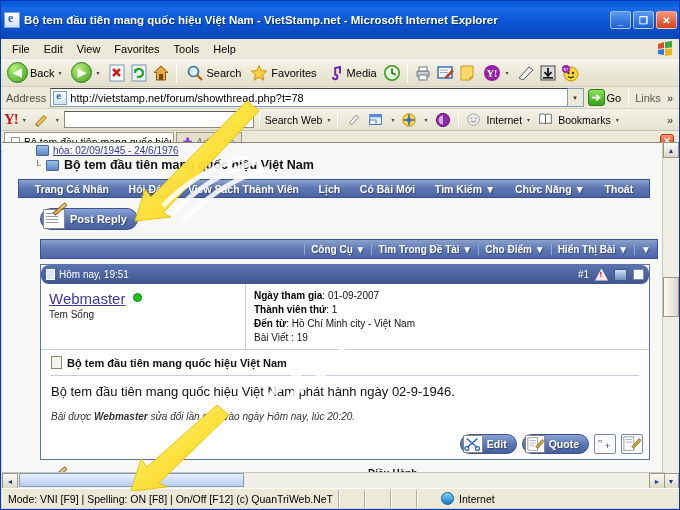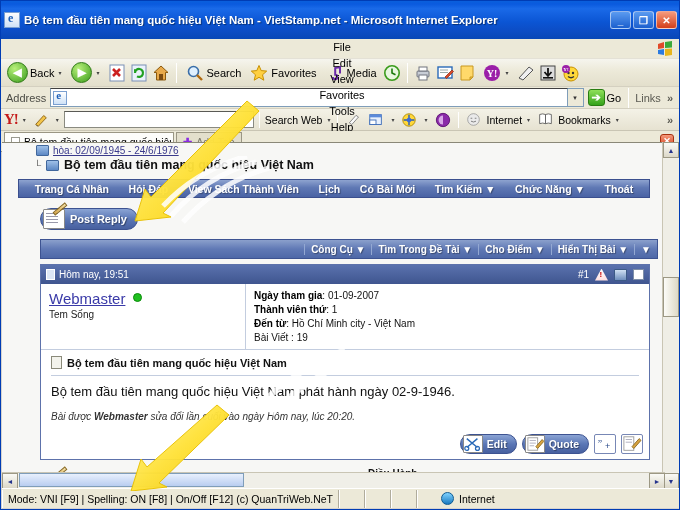--- a/index.html
+++ b/index.html
@@ -55,21 +55,20 @@
   }
   .wb.close { background: linear-gradient(180deg,#f59a7c,#d33f1a); }
 
   
   .menubar {
     height: 20px; background: #ece9d8;
     display: flex; align-items: center;
     padding-left: 4px;
     border-bottom: 1px solid #e4e1d6;
     position: relative;
-    flex-direction: column;
   }
   .menubar .mi {
     padding: 2px 7px; font-size: 11px; color: #000;
   }
   .menu-flag {
     position: absolute; right: 6px; top: 2px;
     width: 16px; height: 15px;
   }
 
   
@@ -245,21 +244,21 @@
   }
 
   
   .postbox {
     margin: 5px 0 0 30px; width: 610px;
     border:1px solid #5d72ab; background:#fff;
   }
   .post-head {
     height: 19px; background: linear-gradient(180deg,#5a72ae,#3f558f);
     display:flex; align-items:center; padding: 0 5px;
-    color:#fff; font-size:10px;
+    color:#fff; font-size:10px;border-radius:8px;
   }
   .ph-pageico { width:9px;height:11px;background:#dce6f5;border:1px solid #fff; margin-right:4px; flex:0 0 auto;}
   .ph-right { margin-left:auto; display:flex; align-items:center; gap:6px; }
   .ph-num { font-size:10px; color:#fff; }
   .warn-ico {
     width:13px;height:12px;
     background: linear-gradient(180deg,#ffffff,#ffdede);
     clip-path: polygon(50% 0,100% 100%,0 100%);
     position:relative;
   }
@@ -495,20 +494,21 @@
         <circle cx="5" cy="5" r="4" fill="#9b1fa8"></circle>
         <text x="5" y="7" font-size="5" font-weight="bold" fill="#fff" text-anchor="middle" font-family="Liberation Serif, serif">Y!</text>
       </svg>
     </div>
   </div>
 
   <div class="addrbar">
     <span class="addr-label">Address</span>
     <div class="addr-input">
       <div class="addr-ie-ico"></div>
+      <span class="addr-url">http://vietstamp.net/forum/showthread.php?t=78</span>
     </div>
     <div class="addr-drop">▾</div>
     <div class="go-btn">
       <div class="go-sq">➔</div>
       <span class="tb-label">Go</span>
     </div>
     <div class="tb-sep"></div>
     <span class="links-lbl">Links</span>
     <span class="links-lbl" style="font-weight:bold;">»</span>
   </div>

